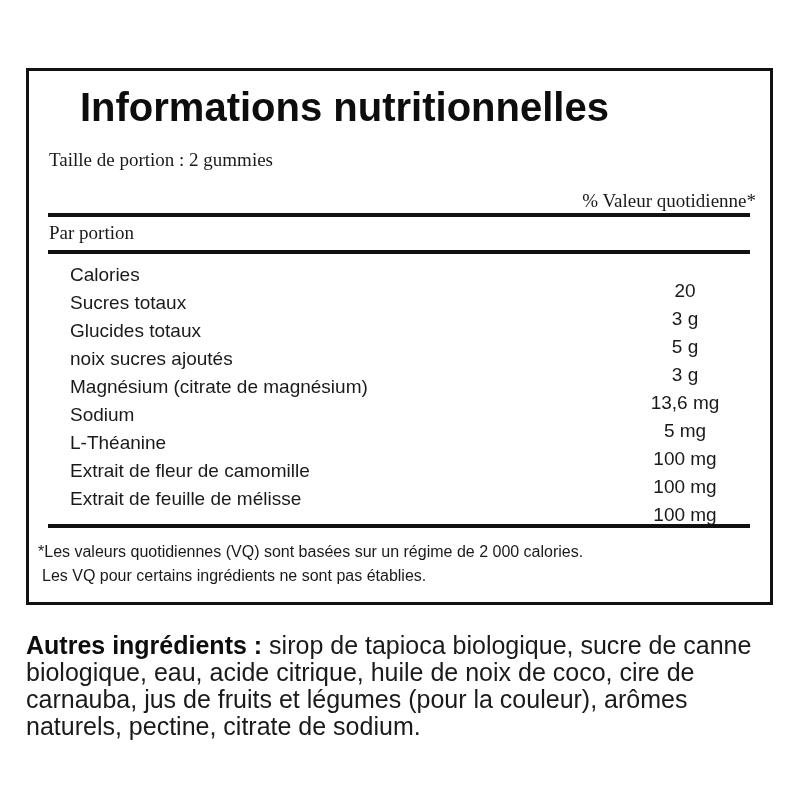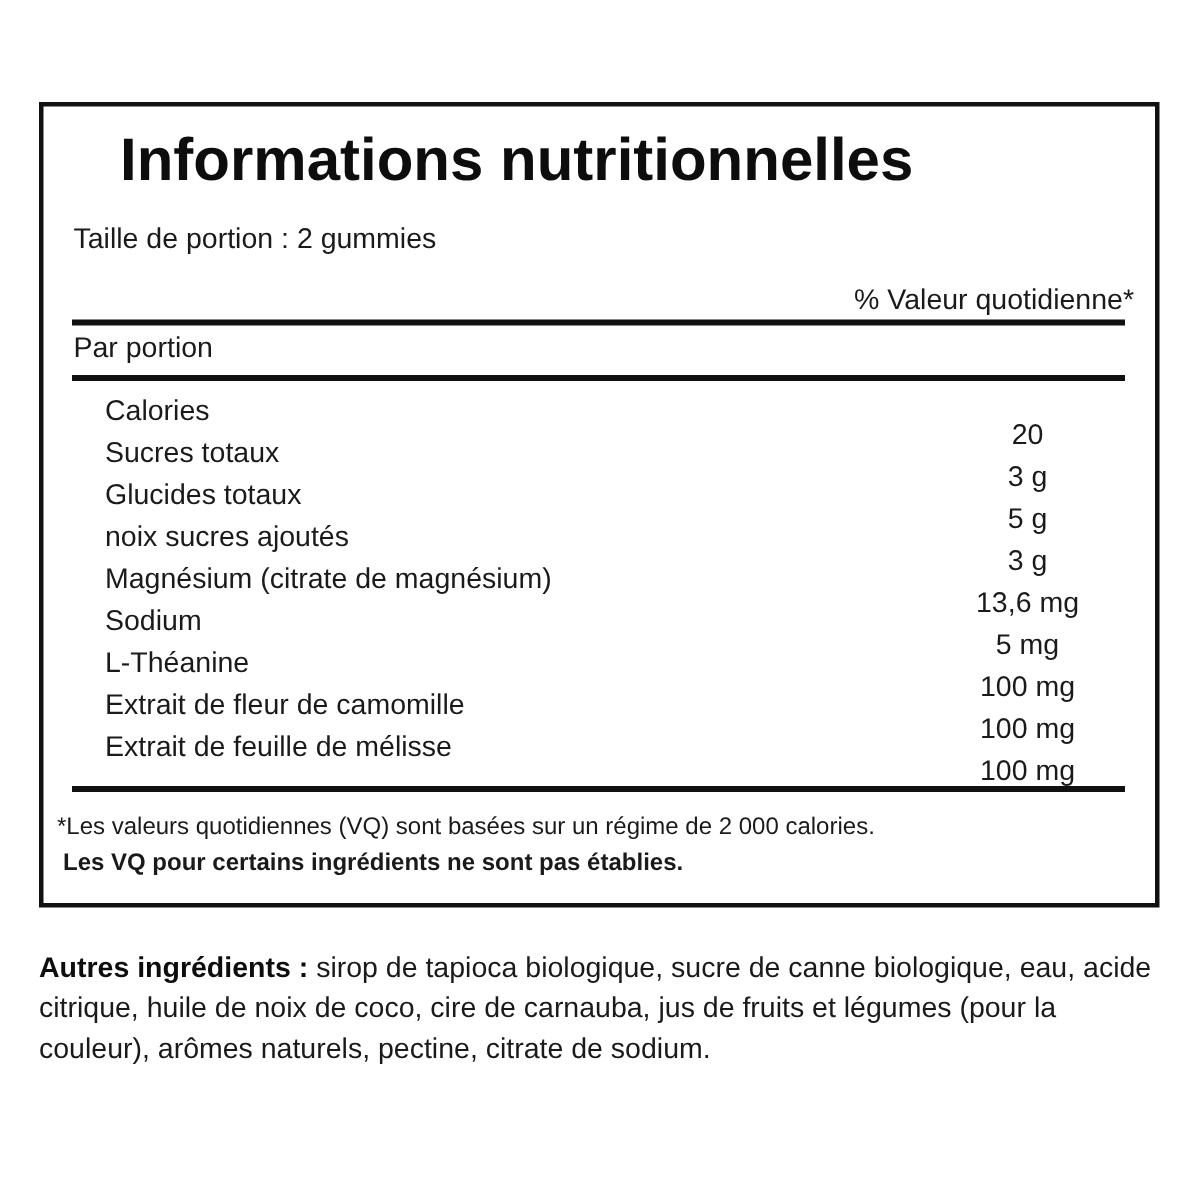--- a/index.html
+++ b/index.html
@@ -11,29 +11,29 @@
     .panel {
       position: absolute; left: 26px; top: 68px; width: 741px; height: 531px;
       border: 3px solid #111111;
     }
     .abs { position: absolute; white-space: nowrap; }
     .title {
       left: 20px; top: 14px; font-size: 40px; font-weight: bold; letter-spacing: 0px;
       color: #0d0d0d;
       margin-left: 31px;
     }
-    .txt { font-size: 19px; color: #1a1a1a; }
+    .txt { font-size: 19px; color: #1a1a1a; font-family: Liberation Serif, serif; }
     .rule { position: absolute; left: 19px; width: 702px; height: 4px; background: #111111; }
     .row { position: absolute; left: 20px; width: 700px; height: 28px; font-size: 19px; color: #1a1a1a; margin-left: 21px; }
     .row .lbl { position: absolute; left: 0; top: 0; white-space: nowrap; }
     .row .val { position: absolute; left: 540px; width: 150px; text-align: center; top: 16px; white-space: nowrap; }
     .foot { font-size: 16px; color: #1a1a1a; }
     .ingredients {
       position: absolute; left: 26px; top: 632px; width: 750px;
-      font-size: 19px; line-height: 27px; color: #1a1a1a;
+      font-size: 25px; line-height: 27px; color: #1a1a1a;
     }
     .ingredients b { font-weight: bold; color: #0d0d0d; }
   </style>
 </head>
 <body>
 
 <div class="panel">
   <div class="abs title">Informations nutritionnelles</div>
 
   <div class="abs txt" style="left:20px; top:78px;">Taille de portion : 2 gummies</div>
@@ -76,16 +76,16 @@
     <span class="val">100 mg</span>
   </div>
   <div class="row" style="top:417px;">
     <span class="lbl">Extrait de feuille de mélisse</span>
     <span class="val">100 mg</span>
   </div>
 
   <div class="rule" style="top:453px;"></div>
 
   <div class="abs foot" style="left:9px; top:472px;">*Les valeurs quotidiennes (VQ) sont basées sur un régime de 2 000 calories.</div>
-  <div class="abs foot" style="left:13px; top:496px;font-weight:bold;">Les VQ pour certains ingrédients ne sont pas établies.</div>
+  <div class="abs foot" style="left:13px; top:496px;">Les VQ pour certains ingrédients ne sont pas établies.</div>
 </div>
 
 <div class="ingredients"><b>Autres ingrédients :</b><span> sirop de tapioca biologique, sucre de canne biologique, eau, acide citrique, huile de noix de coco, cire de carnauba, jus de fruits et légumes (pour la couleur), arômes naturels, pectine, citrate de sodium.</span></div>
 
 </body></html>

